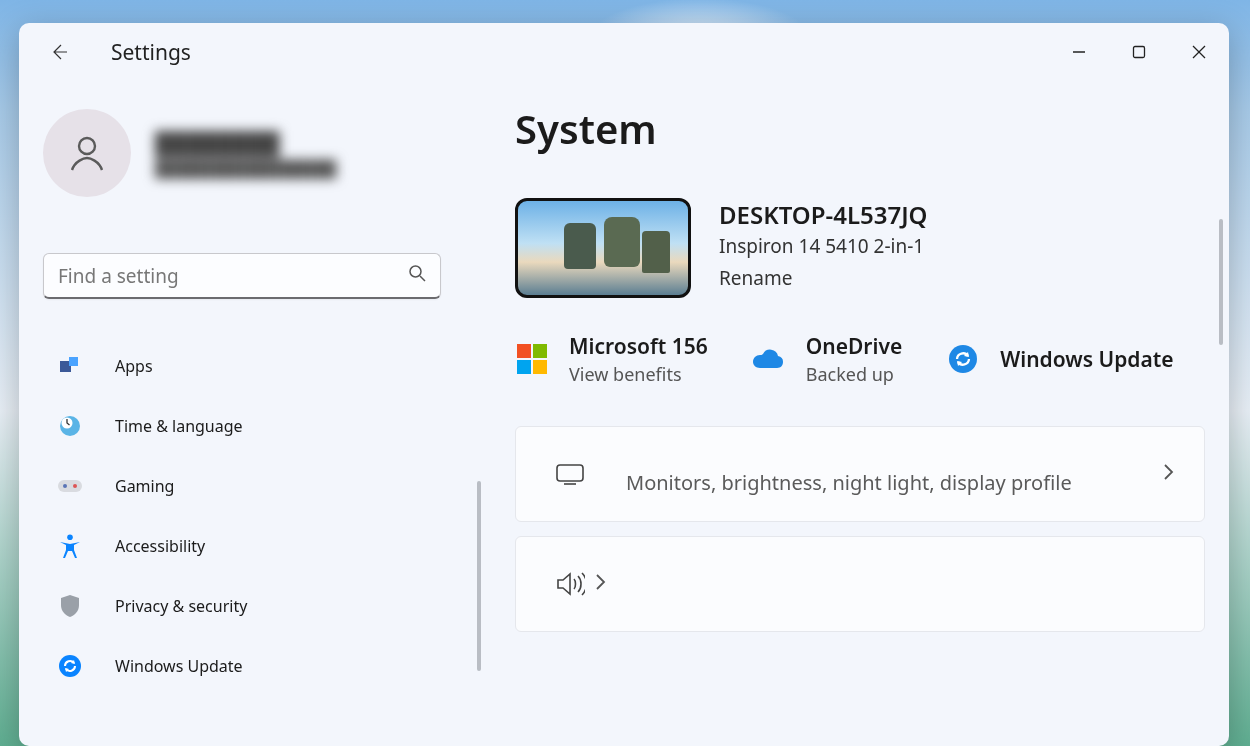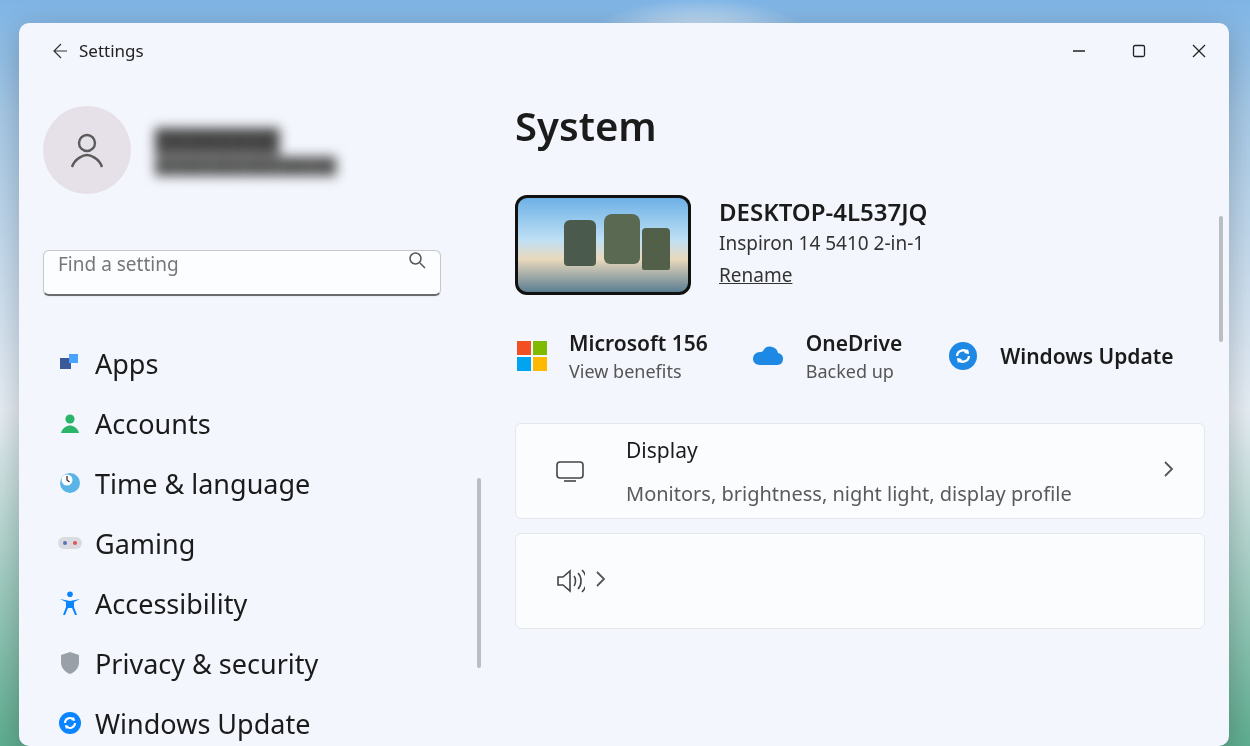--- a/index.html
+++ b/index.html
@@ -24,50 +24,50 @@
     overflow: hidden;
     display: flex; flex-direction: column;
   }
   .titlebar {
     height: 58px; display:flex; align-items:center; padding: 0 0 0 20px;
   }
   .back-btn {
     width:40px; height:40px; display:flex; align-items:center; justify-content:center;
     color:#333; border-radius:4px; cursor:pointer;
   }
-  .titlebar .title { font-size:17px; color:#222; }
+  .titlebar .title { font-size:21px; color:#222; margin-left:32px; }
   .win-controls { margin-left:auto; display:flex; }
   .win-controls .ctrl { width:60px; height:45px; display:flex; align-items:center; justify-content:center; cursor:pointer; color:#222;}
   .body { flex:1; display:flex; position:relative; }
   
   .sidebar { width:465px; padding: 0 0 0 24px; display:flex; flex-direction:column; position:relative;}
   .profile { display:flex; align-items:center; gap:24px; margin-top:28px; }
   .avatar { width:88px; height:88px; border-radius:50%; background:#e6e1e8; display:flex; align-items:center; justify-content:center; color:#5b5b5b;}
   .profile-text { filter: blur(6px); color:#777;}
   .profile-text .name { font-size:22px; font-weight:600; color:#444;}
   .profile-text .email { font-size:16px; color:#555;}
   .search {
     margin-top:56px; width:398px; height:46px;
-    display:flex; align-items:flex-start; gap:24px;
+    display:flex; align-items:center; gap:24px;
     background:#fcfdff; border:1px solid #c8c8cc;
     border-bottom:2px solid #6b6b6f;
     border-radius:6px; padding:0 14px;
     box-shadow: 0 1px 2px rgba(0,0,0,.05);
   }
   .search input {
     flex:1; border:none; outline:none; background:transparent;
     font-size:19px; color:#333;
   }
   .search input::placeholder { color:#777; }
   .search .search-icon { color:#555;}
   .nav { margin-top:44px; display:flex; flex-direction:column; gap:14px; }
   .nav-item {
-    display:flex; align-items:center; gap:12px;
+    display:flex; align-items:center; gap:32px;
     height:46px; padding-left:14px; width:420px;
-    font-size:27px; color:#1b1b1b; border-radius:6px; cursor:pointer;
+    font-size:16px; color:#1b1b1b; border-radius:6px; cursor:pointer;
   }
   .nav-icon { width:26px; height:26px; display:flex; align-items:center; justify-content:center; }
   .sidebar-scroll {
     position:absolute; left:458px; top:400px; width:4px; height:190px;
     background:#b9bdc4; border-radius:2px;
   }
   
   .main { flex:1; padding: 0 24px 0 40px; position:relative;}
   .main-scroll {
     position:absolute; right:6px; top:138px; width:4px; height:126px;
@@ -80,21 +80,21 @@
     background: linear-gradient(180deg,#6db1e6 0%, #bfe0f4 45%, #ead9bd 65%, #5b7e92 100%);
     position:relative; overflow:hidden;
   }
   .device-thumb::after{
     content:""; position:absolute; left:46px; top:22px; width:32px; height:46px;
     background:#4a5b4d; border-radius:6px 6px 4px 4px;
     box-shadow: 42px -4px 0 2px #5a6a52, 76px 6px 0 -2px #52604a;
   }
   .device-info .name { font-size:24px; font-weight:600; color:#1b1b1b;}
   .device-info .model { font-size:19px; color:#333; margin-top:2px;}
-  .device-info .rename { font-size:19px; color:#333; margin-top:6px; cursor:pointer;text-decoration:underline;}
+  .device-info .rename { font-size:19px; color:#333; margin-top:6px; cursor:pointer;}
   .tiles { margin-top:34px; display:flex; flex-wrap:wrap; gap:44px 44px; width:680px; }
   .tile { display:flex; align-items:center; gap:20px; cursor:pointer;}
   .tile .t-title { font-size:21px; font-weight:600; color:#1b1b1b;}
   .tile .t-sub { font-size:18px; color:#555; margin-top:2px;}
   .tile-icon { width:34px; height:34px; display:flex; align-items:center; justify-content:center;}
   .ms-logo { width:30px; height:30px; display:grid; grid-template:1fr 1fr/1fr 1fr; gap:2px;}
   .ms-logo span:nth-child(1){background:#f25022;} .ms-logo span:nth-child(2){background:#7fba00;}
   .ms-logo span:nth-child(3){background:#00a4ef;} .ms-logo span:nth-child(4){background:#ffb900;}
   .cards { margin-top:40px; display:flex; flex-direction:column; gap:14px; width:690px;}
   .card {
@@ -170,29 +170,20 @@
           <span class="nav-icon">
             <svg width="24" height="24" viewBox="0 0 24 24">
                 <rect x="2" y="7" width="11" height="11" fill="#3b5998"></rect>
                 <rect x="11" y="3" width="9" height="9" fill="#4aa3ff"></rect>
               </svg>
           </span>
           <span>Apps</span>
         </div>
         <div class="nav-item">
           <span class="nav-icon">
-            <svg width="22" height="22" viewBox="0 0 22 22" fill="#2bb56a">
-                <circle cx="11" cy="7" r="4.6"></circle>
-                <path d="M2 21c1.5-5.5 6-7.5 9-7.5s7.5 2 9 7.5z"></path>
-              </svg>
-          </span>
-          <span>Accounts</span>
-        </div>
-        <div class="nav-item">
-          <span class="nav-icon">
             <svg width="24" height="24" viewBox="0 0 24 24">
                 <circle cx="12" cy="12" r="10" fill="#5ab4e6"></circle>
                 <circle cx="9" cy="9" r="5.5" fill="#fff"></circle>
                 <path d="M9 5v4l2.5 2" stroke="#333" stroke-width="1.3" fill="none"></path>
               </svg>
           </span>
           <span>Time &amp; language</span>
         </div>
         <div class="nav-item">
           <span class="nav-icon">
@@ -292,21 +283,20 @@
 
       <div class="cards">
         <div class="card">
           <div class="card-icon">
             <svg width="30" height="24" viewBox="0 0 30 24" fill="none" stroke="currentColor" stroke-width="1.6">
                 <rect x="2" y="3" width="26" height="16" rx="3"></rect>
                 <line x1="9" y1="22" x2="21" y2="22"></line>
               </svg>
           </div>
           <div class="card-text">
-            <div class="c-title">Display</div>
             <div class="c-sub">Monitors, brightness, night light, display profile</div>
           </div>
           <span class="chev">
             <svg width="12" height="18" viewBox="0 0 12 18" fill="none" stroke="currentColor" stroke-width="1.8">
                 <path d="M3 2l7 7-7 7"></path>
               </svg>
           </span>
         </div>
         <div class="card">
           <div class="card-icon">

